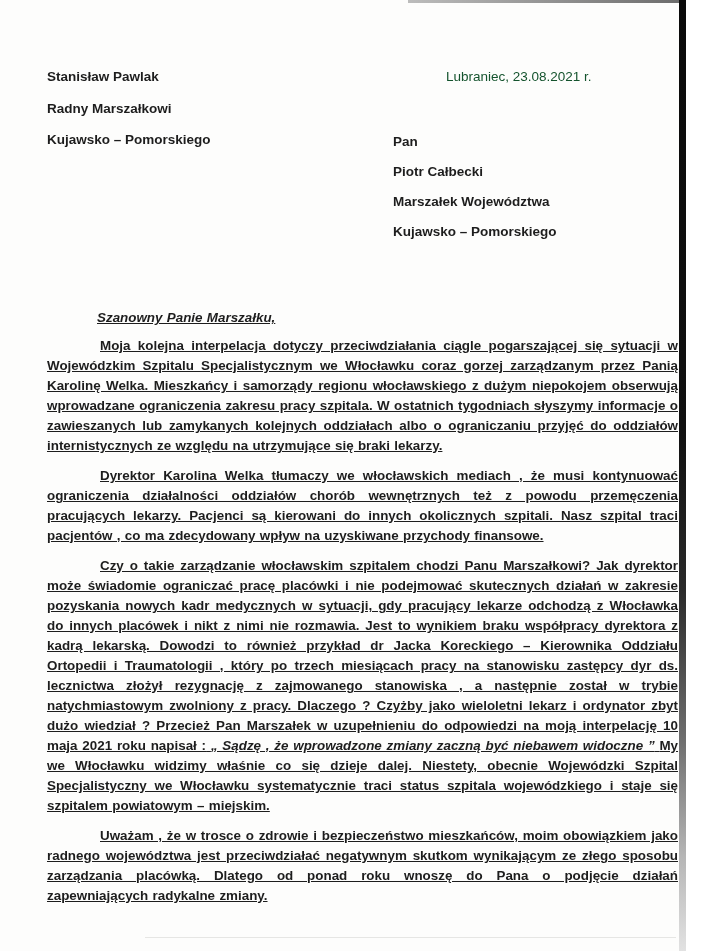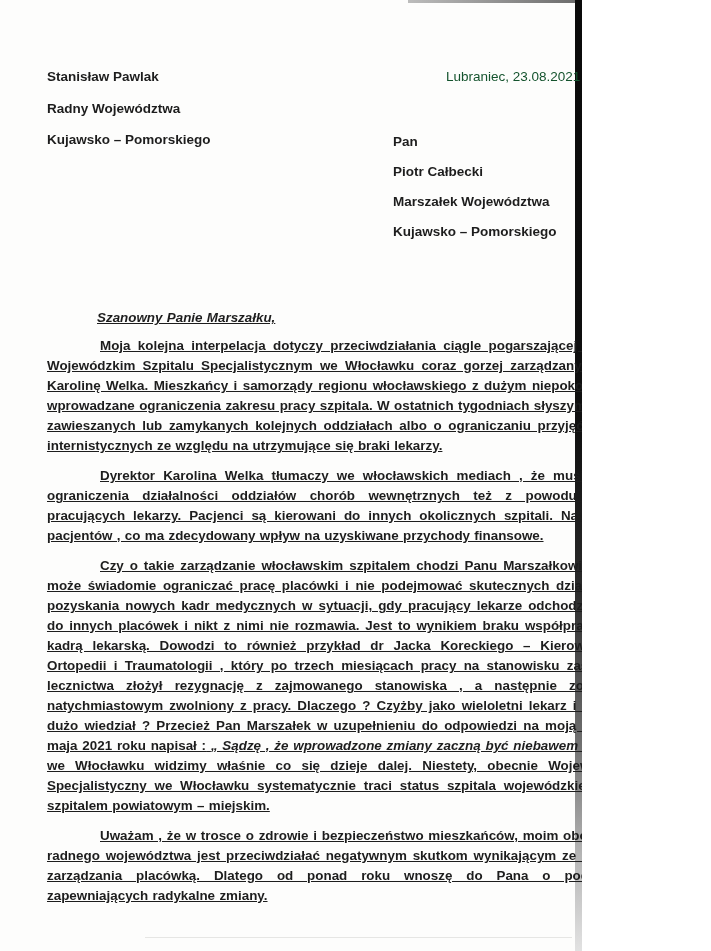--- a/index.html
+++ b/index.html
@@ -4,21 +4,21 @@
 <title>Scanned letter</title>
 <style>
   html, body {
     margin: 0;
     padding: 0;
     background: #ffffff;
     font-family: "Liberation Sans", "DejaVu Sans", sans-serif;
   }
   .page {
     position: relative;
-    width: 582px;
+    width: 686px;
     height: 951px;
     background: #fdfdfc;
     overflow: hidden;
     color: #1d1d1d;
   }
   
   .edge-right {
     position: absolute;
     top: 0;
     right: 0;
@@ -103,21 +103,21 @@
 <body>
 
 <div class="page">
 
   <div class="edge-top"></div>
   <div class="edge-right"></div>
   <div class="edge-bottom"></div>
 
   <div class="sender">
     <div class="hline">Stanisław Pawlak</div>
-    <div class="hline">Radny Województwa</div>
+    <div class="hline">Radny Marszałkowi</div>
     <div class="hline">Kujawsko – Pomorskiego</div>
   </div>
 
   <div class="dateline">Lubraniec, 23.08.2021 r.</div>
 
   <div class="recipient">
     <div class="hline">Pan</div>
     <div class="hline">Piotr Całbecki</div>
     <div class="hline">Marszałek Województwa</div>
     <div class="hline">Kujawsko – Pomorskiego</div>

